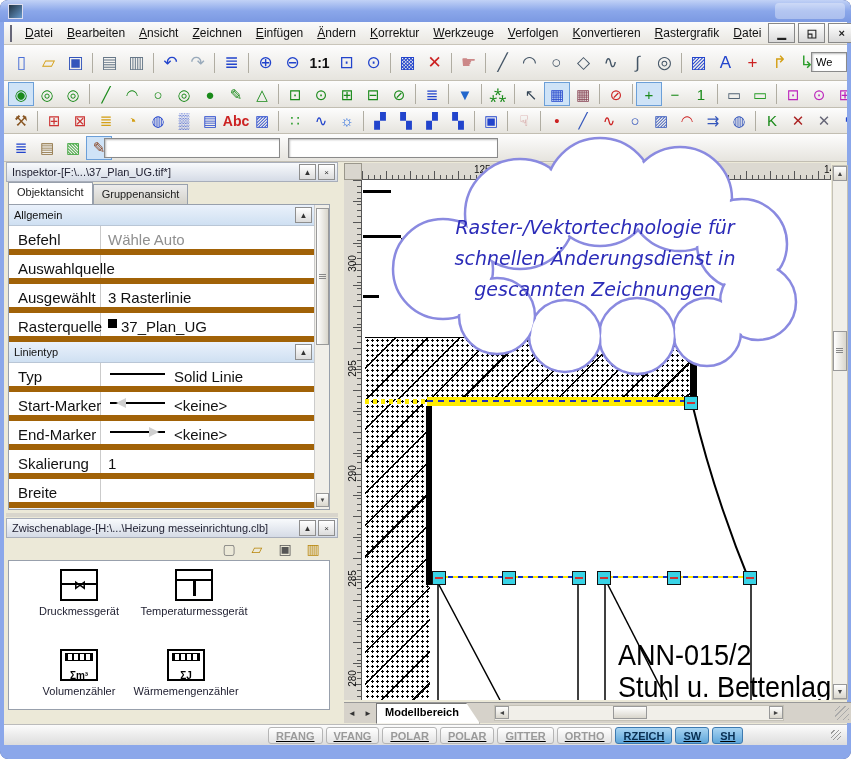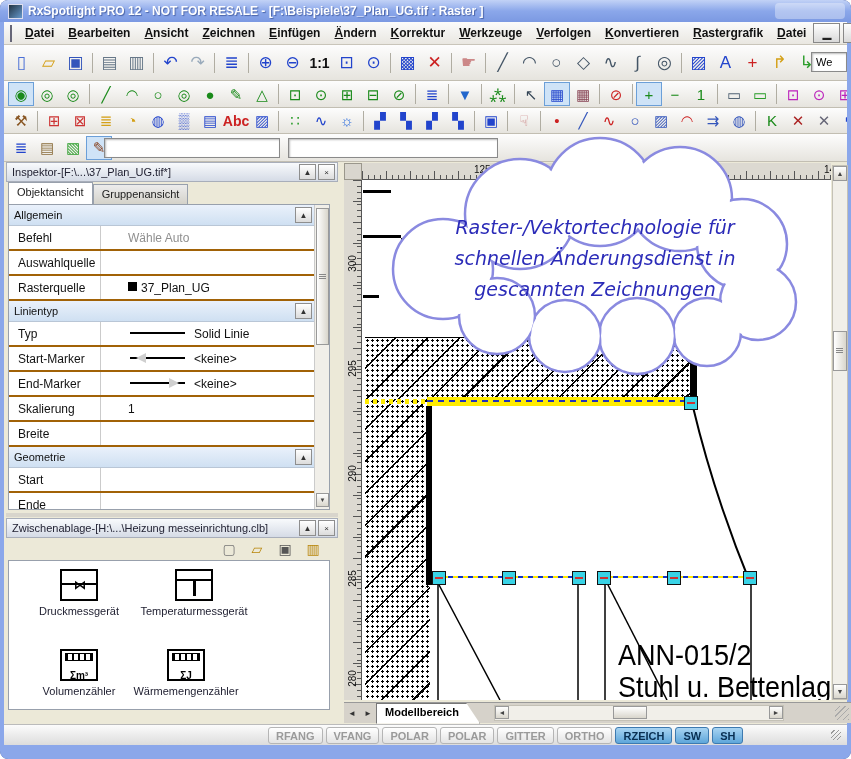--- a/index.html
+++ b/index.html
@@ -14,21 +14,21 @@
   .titlebar .tico{width:13px;height:13px;margin-right:5px;background:linear-gradient(135deg,#234,#69c);border:1px solid #dde;flex:0 0 auto;}
   .caption-btns{position:absolute;right:6px;top:3px;width:70px;height:16px;border-radius:4px;background:rgba(255,255,255,.35);}
   .frame-l{position:absolute;left:0;top:22px;width:4px;height:723px;background:#8ba7ea;}
   .frame-r{position:absolute;left:847px;top:22px;width:4px;height:723px;background:#8ba7ea;}
   .frame-b{position:absolute;left:0;top:745px;width:851px;height:14px;background:#8ba7ea;border-radius:0 0 8px 8px;}
   
   .menubar{position:absolute;left:4px;top:22px;width:843px;height:23px;
     background:linear-gradient(#fbfbfb,#e9e7e1);border-bottom:1px solid #c9c5ba;
     display:flex;align-items:center;font-size:12px;color:#111;box-sizing:border-box;padding-left:4px;}
   .appico{width:15px;height:15px;margin:0 6px 0 2px;background:linear-gradient(135deg,#123,#58a 60%,#9cf);border:1px solid #667;}
-  .menu-item{padding:2px 7px;cursor:default;font-weight:bold;}
+  .menu-item{padding:2px 7px;cursor:default;}
   .menu-item:first-letter{text-decoration:underline;}
   .wbtns{margin-left:auto;display:flex;gap:3px;padding-right:18px;}
   .wbtn{width:25px;height:18px;border:1px solid #888;background:linear-gradient(#fff,#d9d9d9);
     font-size:11px;font-weight:bold;color:#222;display:flex;align-items:center;justify-content:center;}
   
   .tbar{position:absolute;left:4px;width:843px;background:linear-gradient(#fdfdfd,#e6e4de);
     border-bottom:1px solid #c2beb2;display:flex;align-items:center;padding-left:4px;box-sizing:border-box;overflow:hidden;}
   .tb1{top:45px;height:36px;}
   .tb2{top:81px;height:27px;}
   .tb3{top:108px;height:26px;}
@@ -53,21 +53,21 @@
     font-size:8px;color:#333;display:flex;align-items:center;justify-content:center;}
   .tabs{position:absolute;left:6px;top:182px;width:332px;height:22px;display:flex;align-items:flex-end;padding-left:2px;box-sizing:border-box;}
   .tab-btn{height:20px;padding:3px 8px 0;font-size:11px;color:#222;border:1px solid #98a0ac;border-bottom:none;
     background:linear-gradient(#ececec,#d4d2ca);box-sizing:border-box;}
   .tab-btn.active{background:#fff;height:22px;z-index:2;}
   .pgrid{position:absolute;left:8px;top:204px;width:322px;height:306px;background:#fff;
     border:1px solid #98a0ac;box-sizing:border-box;overflow:hidden;padding-right:14px;}
   .psec{height:20px;background:linear-gradient(#eaf1fb,#cfe0f2);border-bottom:1px solid #b9c6d6;
     display:flex;align-items:center;padding:0 3px 0 5px;font-size:11px;color:#111;}
   .psec .ph-btn{margin-left:auto;}
-  .prow{display:flex;height:23px;border-bottom:2px solid #a16207;font-size:12px;color:#111;gap:20px;}
+  .prow{display:flex;height:23px;border-bottom:6px solid #a16207;font-size:15px;color:#111;}
   .plabel{width:92px;padding:5px 2px 0 9px;border-right:1px solid #cbcbcb;box-sizing:border-box;white-space:nowrap;}
   .pvalue{flex:1;padding:5px 2px 0 7px;white-space:nowrap;display:flex;align-items:flex-start;}
   .pvalue.v-gray{color:#8f8f8f;}
   .csw{display:inline-block;width:9px;height:9px;background:#000;margin:1px 4px 0 0;flex:0 0 auto;}
   .lsw{display:inline-block;width:55px;height:2px;background:#000;margin:5px 9px 0 2px;position:relative;flex:0 0 auto;}
   .msl .lsw::after{content:"";position:absolute;left:6px;top:-4px;border-top:5px solid transparent;border-bottom:5px solid transparent;border-right:10px solid #cfcfcf;}
   .msr .lsw::after{content:"";position:absolute;right:6px;top:-4px;border-top:5px solid transparent;border-bottom:5px solid transparent;border-left:10px solid #cfcfcf;}
   .pg-scroll{position:absolute;right:0;top:0;bottom:0;width:14px;background:#f1efe9;border-left:1px solid #cbcbcb;}
   .pg-thumb{position:absolute;left:1px;top:3px;width:11px;height:135px;background:linear-gradient(90deg,#fff,#d9d6cc);border:1px solid #999;}
   .grip{position:absolute;left:2px;top:50%;width:7px;height:5px;margin-top:-3px;
@@ -141,21 +141,20 @@
     background:repeating-linear-gradient(135deg,transparent 0 2px,#999 2px 3px);}
   .splitter-h{position:absolute;left:6px;top:513px;width:332px;height:4px;background:#d8d5cc;}
 </style>
 </head>
 <body>
 
 <div class="app">
 
   <div class="titlebar">
     <span class="tico"></span>
-    <span>RxSpotlight PRO 12 - NOT FOR RESALE - [F:\Beispiele\37_Plan_UG.tif : Raster ]</span>
     <span class="caption-btns"></span>
   </div>
   <div class="frame-l"></div>
   <div class="frame-r"></div>
   <div class="frame-b"></div>
 
   <div class="menubar">
     <span class="appico"></span>
     <span style="display:flex;">
         <span class="menu-item">Datei</span>
@@ -335,20 +334,24 @@
         <div class="psec">
           <span>Allgemein</span>
           <span class="ph-btn">▲</span>
         </div>
         <div class="prow">
           <span class="plabel">Befehl</span>
           <span class="pvalue v-gray">Wähle Auto</span>
         </div>
         <div class="prow">
           <span class="plabel">Auswahlquelle</span>
+        </div>
+        <div class="prow">
+          <span class="plabel">Ausgewählt</span>
+          <span class="pvalue">3 Rasterlinie</span>
         </div>
         <div class="prow">
           <span class="plabel">Rasterquelle</span>
           <span class="pvalue"><span class="csw"></span>37_Plan_UG</span>
         </div>
         <div class="psec">
           <span>Linientyp</span>
           <span class="ph-btn">▲</span>
         </div>
         <div class="prow">
@@ -533,21 +536,21 @@
     <span class="hsb">
       <span class="sb-btn" style="left:0;top:0;">◄</span>
       <span class="hsb-thumb"></span>
       <span class="sb-btn" style="right:0;top:0;">►</span>
     </span>
     <span class="corner-grip"></span>
   </div>
 
   <div class="statusbar">
     <span class="sb-spacer"></span>
-    <span style="display:flex;align-items:center;">
+    <span style="display:flex;align-items:center;text-decoration:underline;">
         <span class="sbtn">RFANG</span>
         <span class="sbtn">VFANG</span>
         <span class="sbtn">POLAR</span>
         <span class="sbtn">POLAR</span>
         <span class="sbtn">GITTER</span>
         <span class="sbtn">ORTHO</span>
         <span class="sbtn on">RZEICH</span>
         <span class="sbtn on">SW</span>
         <span class="sbtn on">SH</span>
       </span>

